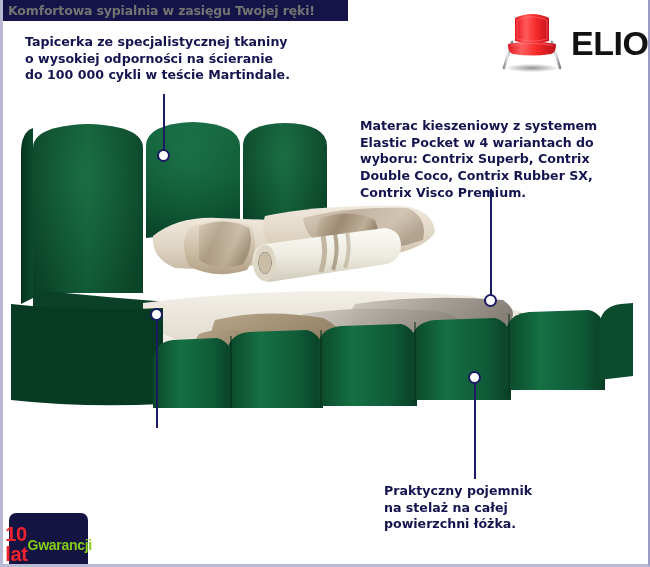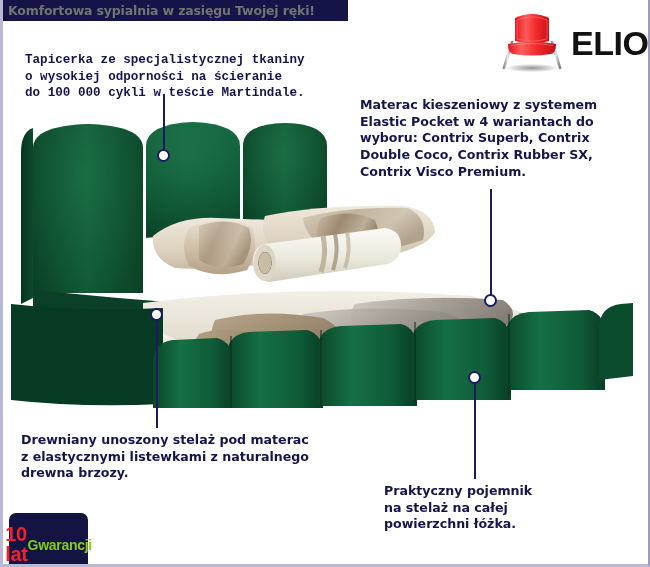--- a/index.html
+++ b/index.html
@@ -62,22 +62,22 @@
   
   .callout-text{
     position:absolute;
     color:#14144f;
     font-size:12.6px;
     font-weight:bold;
     line-height:1.33;
     font-family:"DejaVu Sans", sans-serif;
     white-space:pre-line;
   }
-  #txt-upholstery{ left:22px;  top:52px;  width:305px;font-family:Liberation Mono, monospace; }
-  #txt-mattress { left:357px; top:97px; width:268px; }
+  #txt-upholstery{ left:22px;  top:34px;  width:305px; }
+  #txt-mattress { left:357px; top:118px; width:268px; }
   #txt-slats    { left:18px;  top:432px; width:320px; }
   #txt-storage  { left:381px; top:483px; width:230px; }
 
   
   .conn-line{
     position:absolute;
     width:1.6px;
     background:#1b1b63;
   }
   .conn-dot{
@@ -327,23 +327,20 @@
   <div class="conn-dot" style="left:154px; top:149px;"></div>
 
   <div class="callout-text" id="txt-mattress">Materac kieszeniowy z systemem
 Elastic Pocket w 4 wariantach do
 wyboru: Contrix Superb, Contrix
 Double Coco, Contrix Rubber SX,
 Contrix Visco Premium.</div>
   <div class="conn-line" style="left:487px; top:189px; height:112px;"></div>
   <div class="conn-dot" style="left:481px; top:294px;"></div>
 
-  <div class="callout-text" id="txt-slats">Drewniany unoszony stelaż pod materac
-z elastycznymi listewkami z naturalnego
-drewna brzozy.</div>
   <div class="conn-line" style="left:153px; top:316px; height:112px;"></div>
   <div class="conn-dot" style="left:147px; top:308px;"></div>
 
   <div class="callout-text" id="txt-storage">Praktyczny pojemnik
 na stelaż na całej
 powierzchni łóżka.</div>
   <div class="conn-line" style="left:471px; top:379px; height:100px;"></div>
   <div class="conn-dot" style="left:465px; top:371px;"></div>
 
   <div class="warranty">

